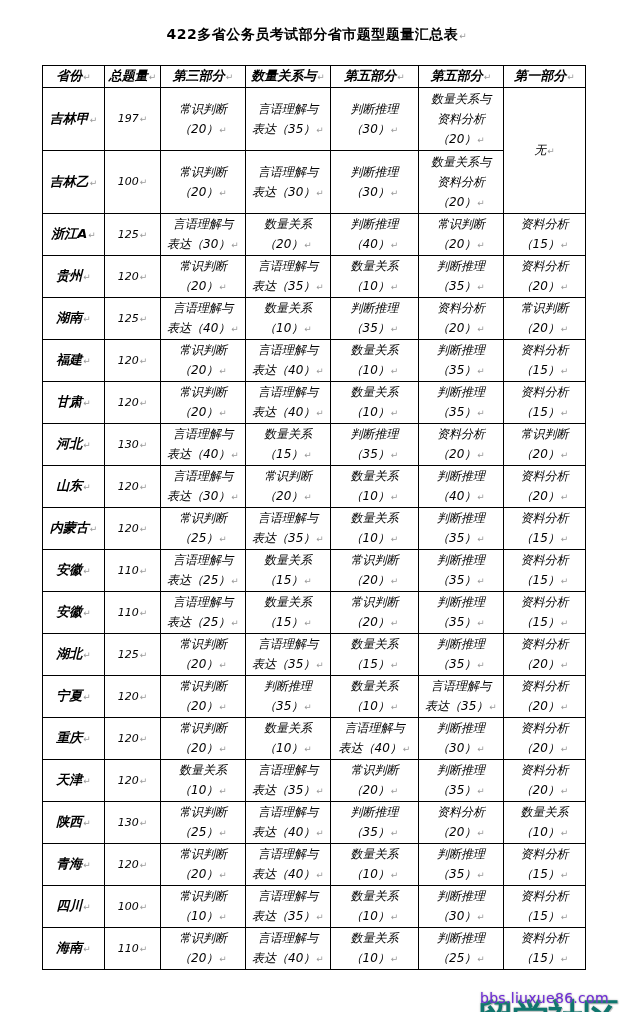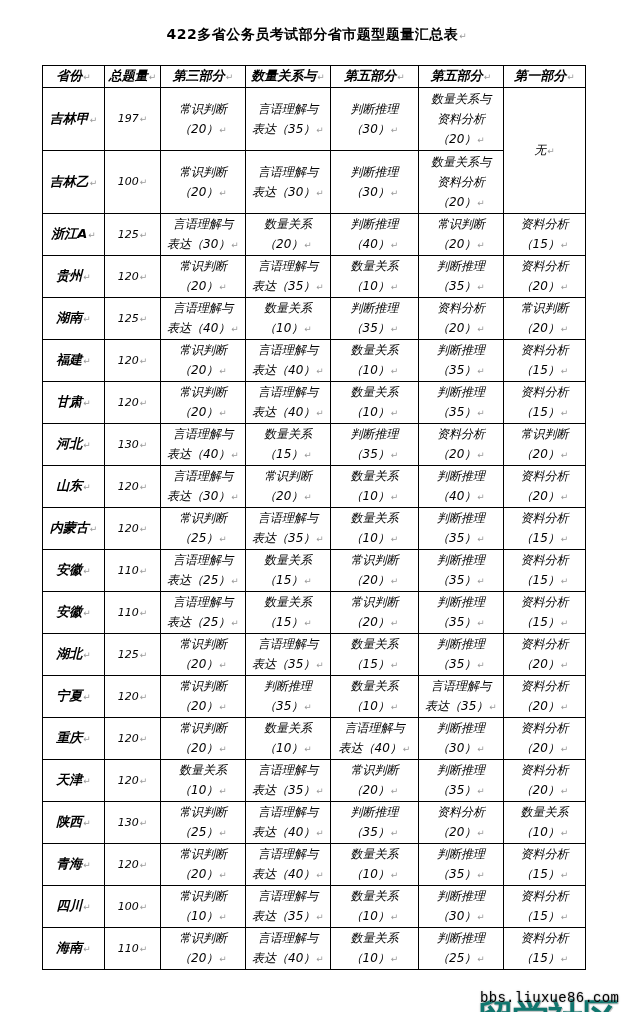--- a/index.html
+++ b/index.html
@@ -15,22 +15,22 @@
   th { height:21px; font-size:13px; font-weight:bold; }
   td.prov { font-weight:bold; font-size:13px; }
   td.total { font-size:11px; }
   tr.tall td { height:62px; }
   tr.row td { height:41px; }
   .cell-l1 { display:block; }
   .cell-l2 { display:block; }
   .watermark { position:absolute; left:470px; top:950px; width:164px; height:62px; }
   .wm-big { position:absolute; left:8px; top:0; font-size:36px; font-weight:bold; color:#0f766e;
             letter-spacing:-1px; text-shadow:0 0 2px #aaa, 1px 1px 0 #ccc;margin-top:43px; }
-  .wm-small { position:absolute; left:10px; top:40px; font-size:14px; color:#000000;
-              text-shadow:0 0 2px #999; letter-spacing:0.3px;font-family:Liberation Mono, monospace; }
+  .wm-small { position:absolute; left:10px; top:40px; font-size:14px; color:#6d28d9;
+              text-shadow:0 0 2px #999; letter-spacing:0.3px; }
 </style>
 </head>
 <body>
 
 <div class="title"><span>422多省公务员考试部分省市题型题量汇总表</span><span class="pm">↵</span></div>
 
 <table>
   <colgroup>
     <col style="width:62px">
       <col style="width:56px">

